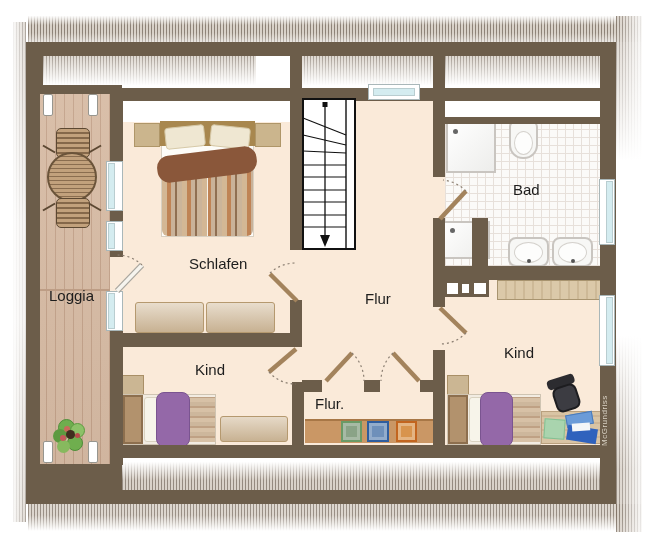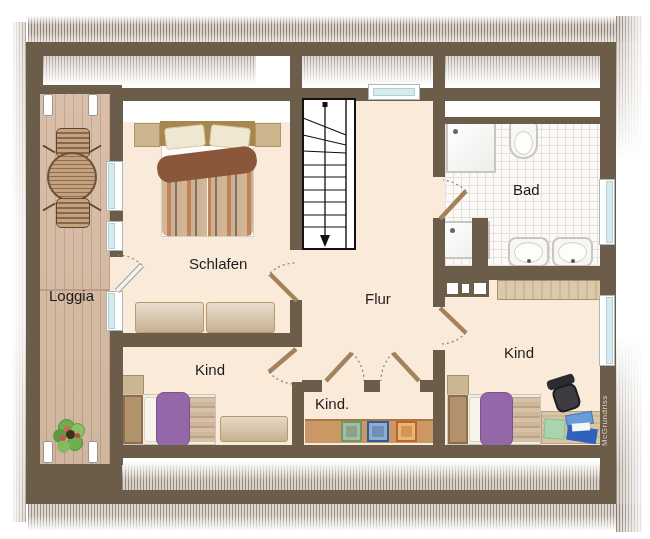--- a/index.html
+++ b/index.html
@@ -268,16 +268,16 @@
       <path d="M142,265 A36,36 0 0 0 117,255"></path>
     </g>
   </svg>
 
   <div class="room-label" id="lbl-loggia">Loggia</div>
   <div class="room-label" id="lbl-schlafen">Schlafen</div>
   <div class="room-label" id="lbl-flur">Flur</div>
   <div class="room-label" id="lbl-bad">Bad</div>
   <div class="room-label" id="lbl-kind-left">Kind</div>
   <div class="room-label" id="lbl-kind-right">Kind</div>
-  <div class="room-label" id="lbl-abst">Kind.</div>
+  <div class="room-label" id="lbl-abst">Flur.</div>
   <div id="watermark">McGrundriss</div>
 
 </div>
 
 </body></html>

